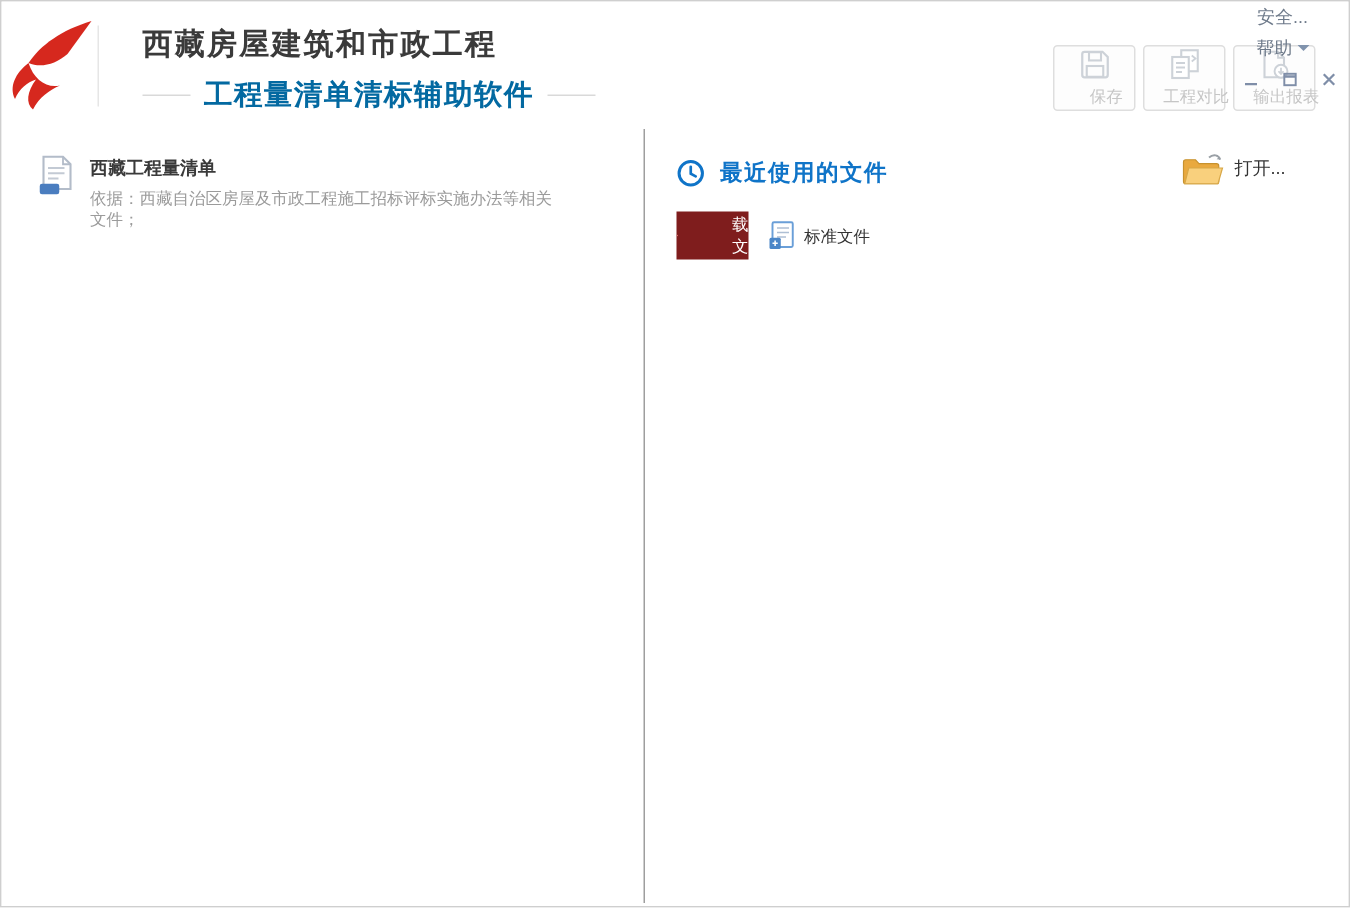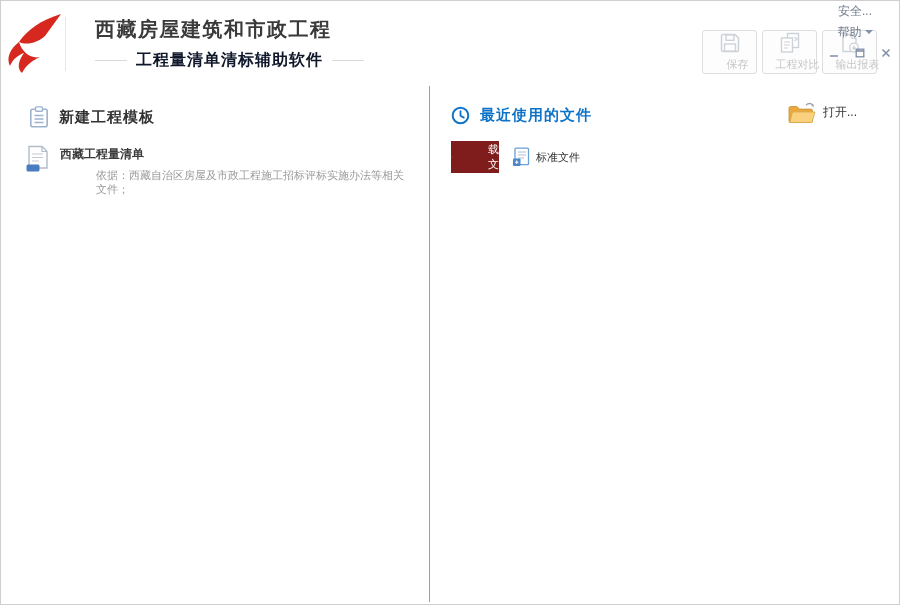--- a/index.html
+++ b/index.html
@@ -12,40 +12,40 @@
   .win-btn{width:26px;height:20px;display:flex;align-items:center;justify-content:center;}
 
   
   .header{position:absolute;top:0;left:0;right:0;height:85px;background:#ffffff;border-bottom:1px solid #d8d8d8;}
   .logo{position:absolute;left:4px;top:11px;width:58px;height:62px;}
   .logo-divider{position:absolute;left:64px;top:16px;width:1px;height:54px;background:#e6e6e6;}
   .title-block{position:absolute;left:74px;top:15px;margin-left:20px;}
   .app-title{font-size:20px;font-weight:bold;color:#3a3a3a;letter-spacing:1.5px;}
   .app-subtitle{margin-top:7px;display:flex;align-items:center;justify-content:center;gap:9px;}
   .app-subtitle .line{width:32px;height:1px;background:#d9d9d9;}
-  .app-subtitle .sub-text{font-size:16px;font-weight:bold;color:#0f172a;letter-spacing:1px;}
+  .app-subtitle .sub-text{font-size:19px;font-weight:bold;color:#0369a1;letter-spacing:1px;}
 
   .toolbar{position:absolute;right:22px;top:29px;display:flex;gap:5px;}
   .tool-btn{width:55px;height:44px;border:1px solid #dedede;border-radius:3px;background:#fdfdfd;
     display:flex;flex-direction:column;align-items:center;justify-content:center;gap:3px;padding:0;}
   .tool-btn span{font-size:11px;color:#c6c6c6;white-space:nowrap;margin-left:16px;}
 
   
   .main{position:absolute;top:85px;left:0;right:0;bottom:0;background:#fff;}
   .v-divider{position:absolute;left:428px;top:0;bottom:2px;width:1px;background:#9e9e9e;}
 
   .left-panel{position:absolute;left:0;top:0;width:428px;bottom:0;}
   .panel-header{display:flex;align-items:center;gap:10px;margin:20px 0 0 28px;}
   .panel-title{font-size:15px;font-weight:bold;color:#333;letter-spacing:1px;}
   .panel-title.blue{color:#0f74c8;}
 
   .template-item{display:flex;align-items:flex-start;gap:9px;margin:17px 0 0 24px;cursor:pointer;}
   .tpl-text{padding-top:1px;}
   .tpl-name{font-size:12px;font-weight:bold;color:#3a3a3a;}
-  .tpl-desc{font-size:11px;color:#9b9b9b;margin-top:5px;max-width:310px;line-height:1.3;margin-left:36px;}
+  .tpl-desc{font-size:11px;color:#9b9b9b;margin-top:5px;max-width:310px;line-height:1.3;}
 
   .right-panel{position:absolute;left:429px;top:0;right:0;bottom:0;}
   .open-btn{position:absolute;right:42px;top:15px;display:flex;align-items:center;gap:7px;cursor:pointer;}
   .open-btn span{font-size:12px;color:#333;}
 
   .tabs{position:absolute;left:21px;top:55px;display:flex;align-items:center;}
   .tab{display:flex;align-items:center;gap:6px;cursor:pointer;}
   .tab.active{width:48px;height:32px;background:#7f1d1d;justify-content:center;gap:36px;}
   .tab.active .tab-label{color:#ffffff;font-size:11px;}
   .tab.plain{margin-left:13px;}
@@ -129,28 +129,20 @@
         </svg>
         <span>输出报表</span>
       </button>
     </div>
   </div>
 
   <div class="main">
     <div class="v-divider"></div>
 
     <div class="left-panel">
-      <div class="panel-header">
-        <svg width="20" height="22" viewBox="0 0 20 22">
-          <rect x="1.8" y="3.2" width="16.4" height="17.5" rx="2" fill="none" stroke="#9db2cf" stroke-width="1.6"></rect>
-          <rect x="6.5" y="0.9" width="7" height="4.4" rx="1" fill="#ffffff" stroke="#9db2cf" stroke-width="1.4"></rect>
-          <path d="M5.5 9.5 H14.5 M5.5 13 H14.5 M5.5 16.5 H14.5" stroke="#9db2cf" stroke-width="1.4"></path>
-        </svg>
-        <span class="panel-title">新建工程模板</span>
-      </div>
 
       <div class="template-item">
         <svg width="26" height="28" viewBox="0 0 26 28">
           <path d="M4 1.5 H17 L22 6.5 V23 H4 Z" fill="#ffffff" stroke="#b3bcc9" stroke-width="1.4"></path>
           <path d="M17 1.5 V6.5 H22" fill="none" stroke="#b3bcc9" stroke-width="1.2"></path>
           <path d="M7 9 H18 M7 12.5 H18 M7 16 H14" stroke="#c3cad4" stroke-width="1.2"></path>
           <rect x="1.5" y="19.5" width="13" height="7" rx="1.5" fill="#4a7dbf"></rect>
         </svg>
         <div class="tpl-text">
           <div class="tpl-name">西藏工程量清单</div>

